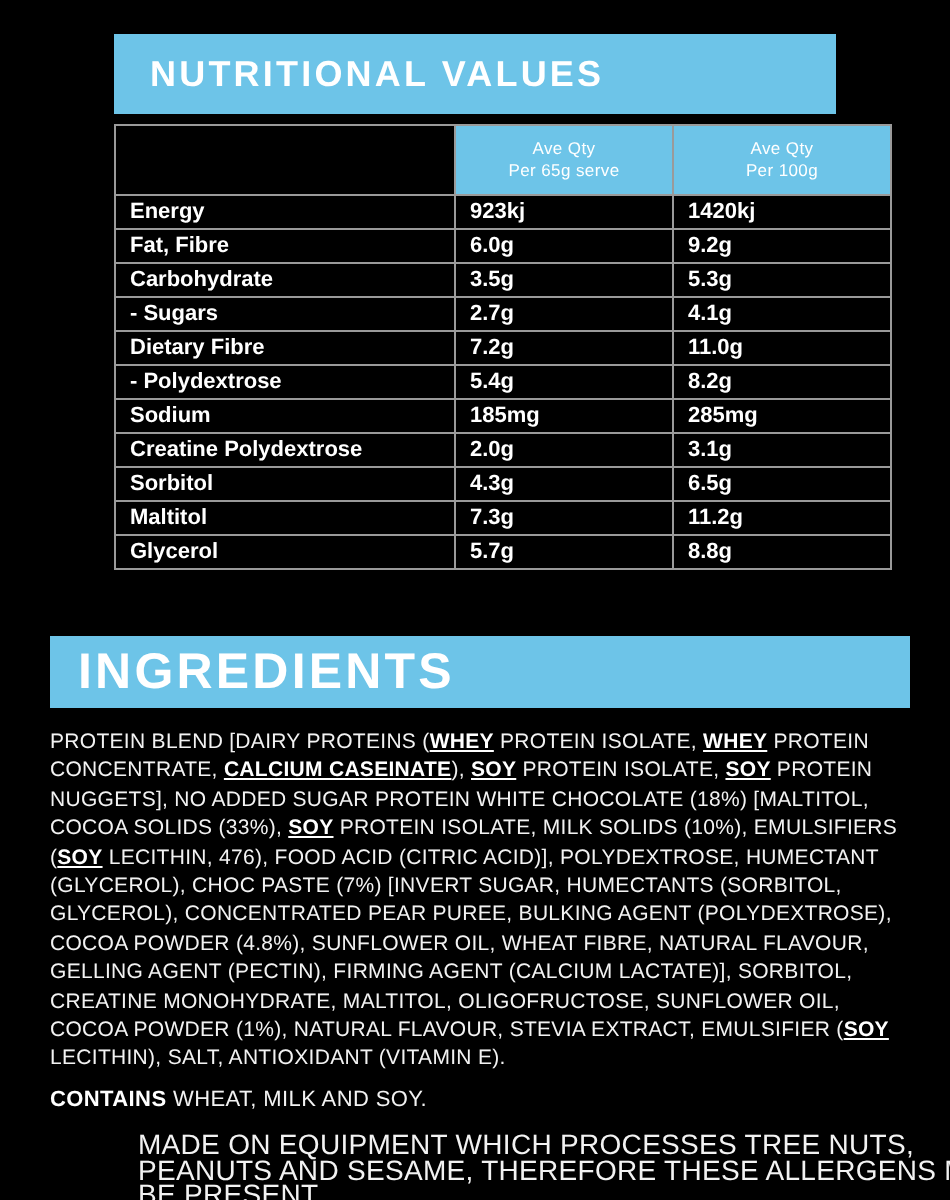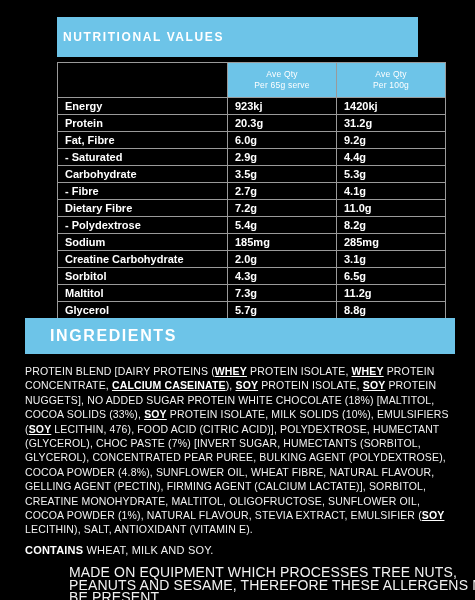--- a/index.html
+++ b/index.html
@@ -31,31 +31,31 @@
     display: flex;
     align-items: center;
     box-sizing: border-box;
   }
   .banner-nutrition {
     position: absolute;
     left: 57px;
     top: 17px;
     width: 361px;
     height: 40px;
-    font-size: 12px;
-    padding-left: 6px;
+    font-size: 18px;
+    padding-left: 18px;
   }
   .banner-ingredients {
     position: absolute;
     left: 25px;
     top: 318px;
     width: 430px;
     height: 36px;
-    font-size: 16px;
-    padding-left: 25px;
+    font-size: 25px;
+    padding-left: 14px;
   }
 
   
   .nutrition-table {
     position: absolute;
     left: 57px;
     top: 62px;
     width: 361px;
     border-collapse: collapse;
     table-layout: fixed;
@@ -148,61 +148,51 @@
           <span class="head-line">Ave Qty</span>
           <span class="head-line">Per 100g</span>
         </td>
       </tr>
     <tr>
           <td class="col-label">Energy</td>
           <td class="col-val">923kj</td>
           <td class="col-val">1420kj</td>
         </tr>
         <tr>
-          <td class="col-label">Protein</td>
-          <td class="col-val">20.3g</td>
-          <td class="col-val">31.2g</td>
-        </tr>
-        <tr>
           <td class="col-label">Fat, Fibre</td>
           <td class="col-val">6.0g</td>
           <td class="col-val">9.2g</td>
         </tr>
         <tr>
-          <td class="col-label">- Saturated</td>
-          <td class="col-val">2.9g</td>
-          <td class="col-val">4.4g</td>
-        </tr>
-        <tr>
           <td class="col-label">Carbohydrate</td>
           <td class="col-val">3.5g</td>
           <td class="col-val">5.3g</td>
         </tr>
         <tr>
-          <td class="col-label">- Fibre</td>
+          <td class="col-label">- Sugars</td>
           <td class="col-val">2.7g</td>
           <td class="col-val">4.1g</td>
         </tr>
         <tr>
           <td class="col-label">Dietary Fibre</td>
           <td class="col-val">7.2g</td>
           <td class="col-val">11.0g</td>
         </tr>
         <tr>
           <td class="col-label">- Polydextrose</td>
           <td class="col-val">5.4g</td>
           <td class="col-val">8.2g</td>
         </tr>
         <tr>
           <td class="col-label">Sodium</td>
           <td class="col-val">185mg</td>
           <td class="col-val">285mg</td>
         </tr>
         <tr>
-          <td class="col-label">Creatine Carbohydrate</td>
+          <td class="col-label">Creatine Polydextrose</td>
           <td class="col-val">2.0g</td>
           <td class="col-val">3.1g</td>
         </tr>
         <tr>
           <td class="col-label">Sorbitol</td>
           <td class="col-val">4.3g</td>
           <td class="col-val">6.5g</td>
         </tr>
         <tr>
           <td class="col-label">Maltitol</td>

